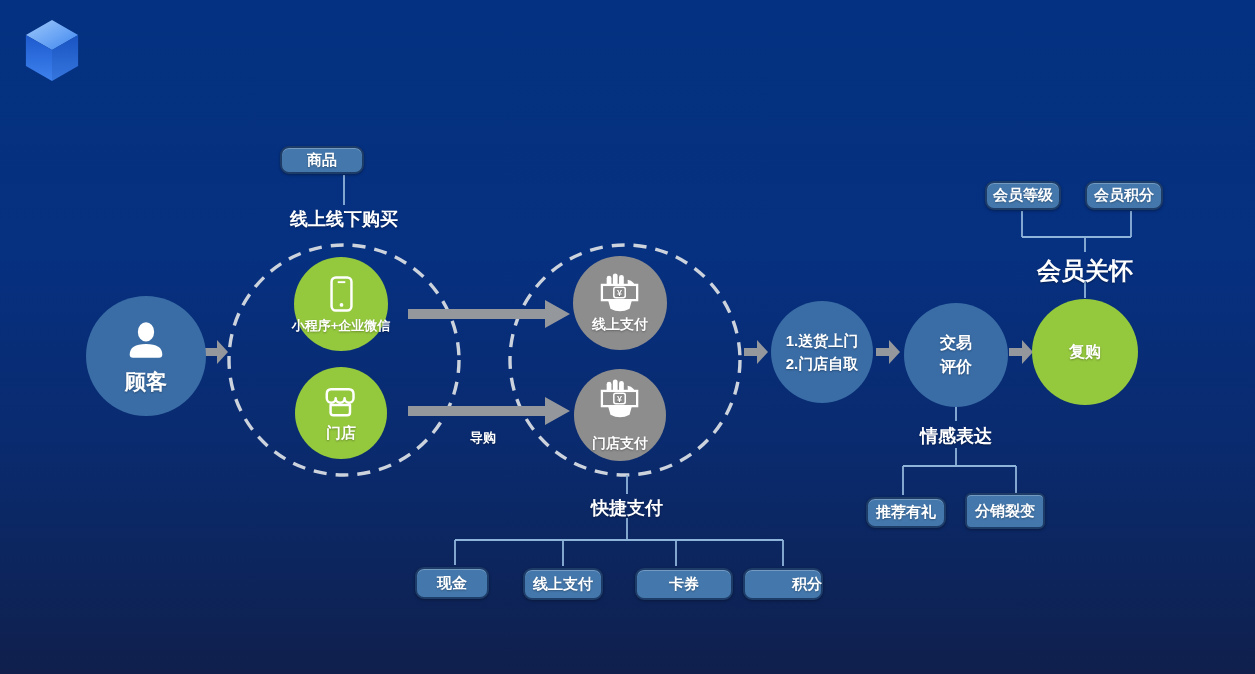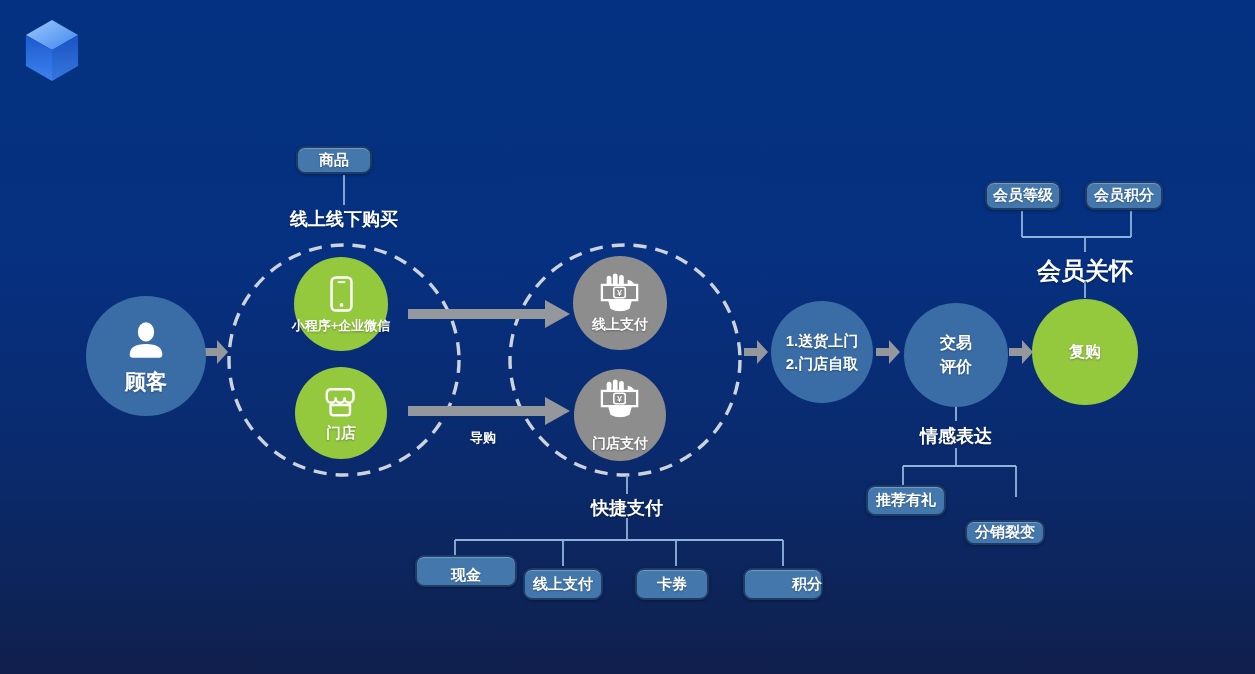--- a/index.html
+++ b/index.html
@@ -80,21 +80,21 @@
   </svg>
 
   <div class="circle steel" style="left:86px;top:296px;width:120px;height:120px;">
     <svg width="46" height="46" viewBox="0 0 48 48" style="margin-top:2px;">
       <ellipse cx="24" cy="14.5" rx="8.5" ry="10" fill="#fff"></ellipse>
       <path d="M7 38 q0 -11 17 -11 t17 11 q0 3.4 -3.4 3.4 H10.4 Q7 41.4 7 38 z" fill="#fff"></path>
     </svg>
     <span style="font-size:21px;margin-top:4px;">顾客</span>
   </div>
 
-  <div class="badge" style="left:296px;top:146px;width:76px;height:28px;">
+  <div class="badge" style="left:280px;top:146px;width:84px;height:28px;">
     <span>商品</span>
   </div>
   <div class="lbl" style="left:262px;top:207px;width:164px;font-size:18px;">线上线下购买</div>
 
   <div class="circle green" style="left:294px;top:257px;width:94px;height:94px;">
     <svg width="23" height="36" viewBox="0 0 24 38" style="margin-top:2px;">
       <rect x="1.5" y="1.5" width="21" height="35" rx="4.5" fill="none" stroke="#fff" stroke-width="2.6"></rect>
       <line x1="8" y1="6.5" x2="16" y2="6.5" stroke="#fff" stroke-width="2"></line>
       <circle cx="12" cy="30.5" r="2" fill="#fff"></circle>
     </svg>
@@ -157,34 +157,34 @@
 
   <div class="badge" style="left:985px;top:181px;width:76px;height:29px;">
     <span>会员等级</span>
   </div>
   <div class="badge" style="left:1085px;top:181px;width:78px;height:29px;">
     <span>会员积分</span>
   </div>
   <div class="lbl" style="left:1025px;top:255px;width:120px;font-size:24px;">会员关怀</div>
 
   <div class="lbl" style="left:896px;top:424px;width:120px;font-size:18px;">情感表达</div>
-  <div class="badge" style="left:866px;top:485px;width:80px;height:31px;">
+  <div class="badge" style="left:866px;top:497px;width:80px;height:31px;">
     <span>推荐有礼</span>
   </div>
-  <div class="badge" style="left:965px;top:520px;width:80px;height:25px;">
+  <div class="badge" style="left:965px;top:493px;width:80px;height:36px;border-radius:6px;">
     <span>分销裂变</span>
   </div>
 
   <div class="lbl" style="left:567px;top:496px;width:120px;font-size:18px;">快捷支付</div>
-  <div class="badge" style="left:415px;top:555px;width:102px;height:32px;align-items:flex-end;">
+  <div class="badge" style="left:415px;top:567px;width:74px;height:32px;">
     <span>现金</span>
   </div>
   <div class="badge" style="left:523px;top:568px;width:80px;height:32px;">
     <span>线上支付</span>
   </div>
-  <div class="badge" style="left:635px;top:568px;width:74px;height:32px;">
+  <div class="badge" style="left:635px;top:568px;width:98px;height:32px;">
     <span>卡券</span>
   </div>
   <div class="badge" style="left:743px;top:568px;width:80px;height:32px;padding-left:48px;">
     <span>积分</span>
   </div>
 
 </div>
 
 </body></html>

